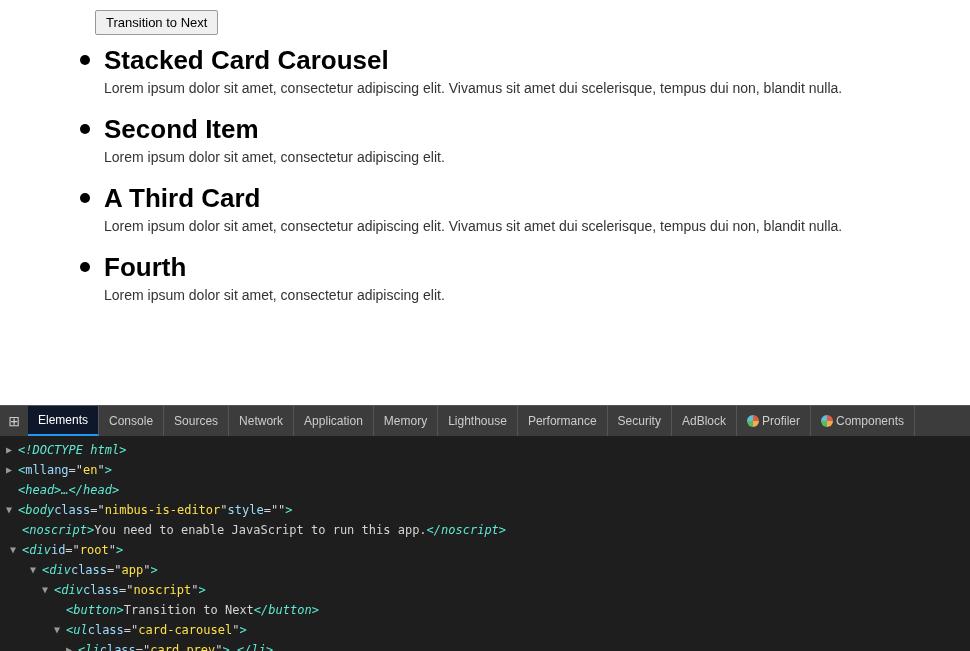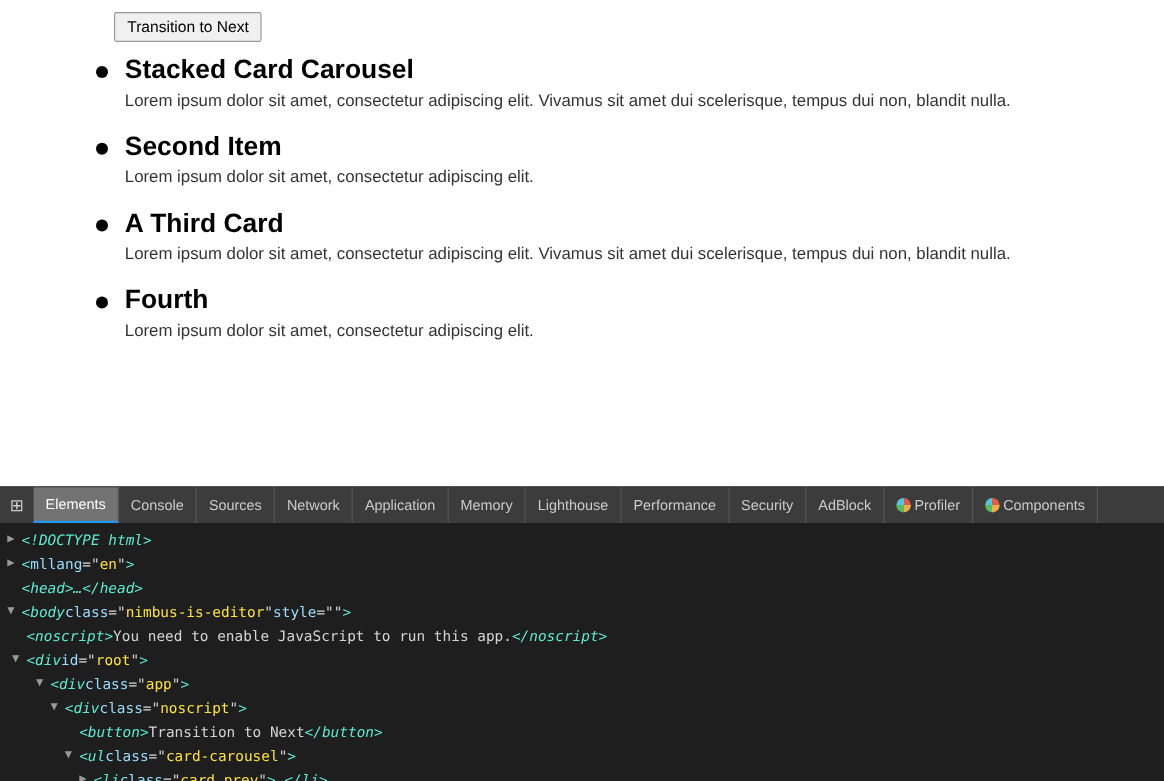--- a/index.html
+++ b/index.html
@@ -38,21 +38,21 @@
       width: 10px;
       height: 10px;
       background: #000;
       border-radius: 50%;
       margin-top: 10px;
       margin-right: 14px;
       flex-shrink: 0;
     }
 
     .card-content h2 {
-      font-size: 22px;
+      font-size: 26px;
       font-weight: bold;
       color: #000;
       margin-bottom: 4px;
     }
 
     .card-content p {
       font-size: 14px;
       color: #333;
       margin-bottom: 6px;
       max-width: 870px;
@@ -81,21 +81,21 @@
       font-size: 12px;
       color: #ccc;
       display: flex;
       align-items: center;
       cursor: pointer;
       border-right: 1px solid #555;
       white-space: nowrap;
     }
 
     .dt-tab.active {
-      background: #737373;
+      background: #0f172a;
       color: #fff;
       border-bottom: 2px solid #2196f3;
     }
 
     .devtools-toolbar-icon {
       width: 28px;
       display: flex;
       align-items: center;
       justify-content: center;
       cursor: pointer;

